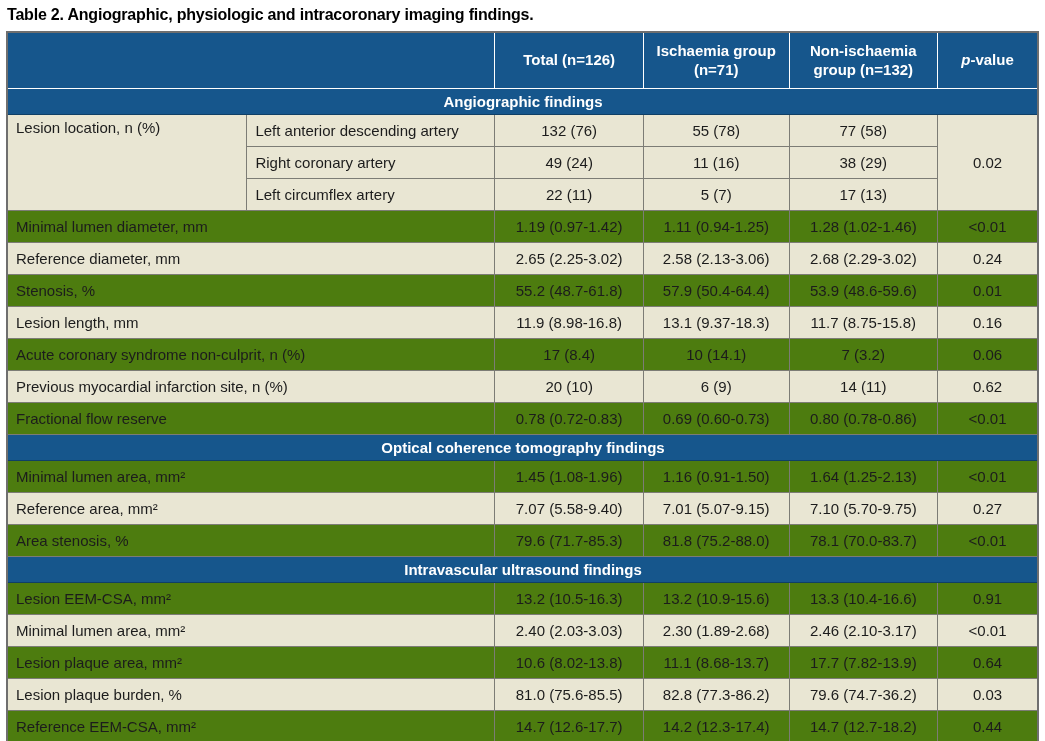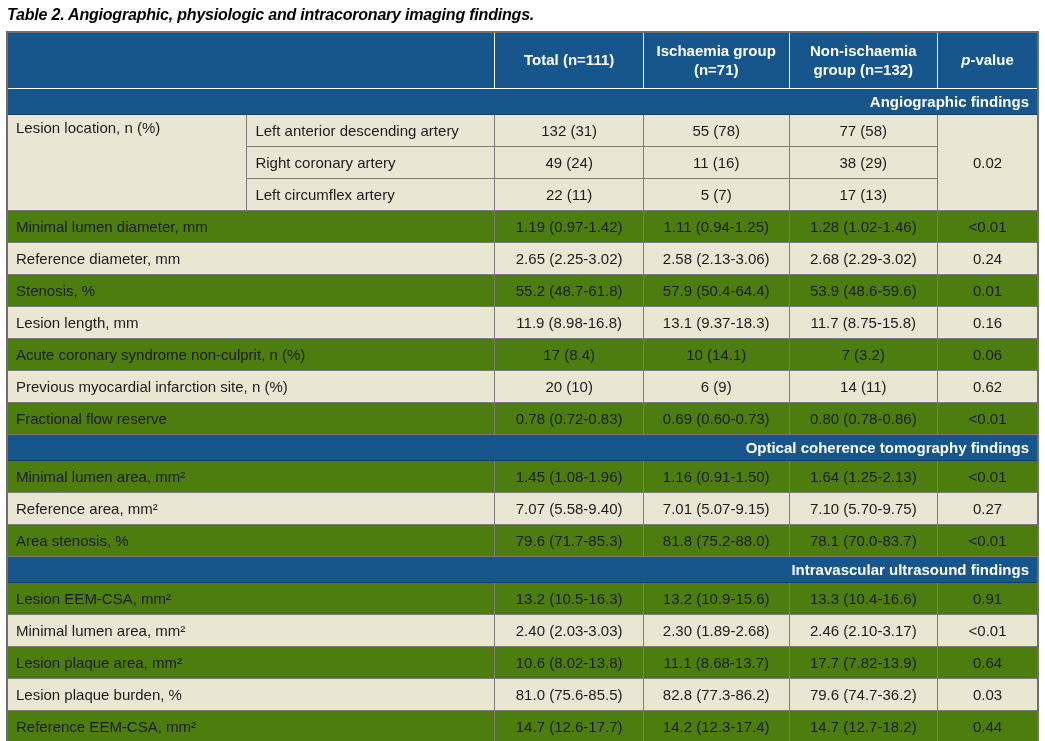--- a/index.html
+++ b/index.html
@@ -1,27 +1,27 @@
 <!DOCTYPE html>
 <html><head>
 <meta charset="utf-8">
 <style>
   html,body{margin:0;padding:0;background:#fff;}
   body{width:1045px;height:741px;box-sizing:border-box;padding:4px 6px;
        font-family:"Liberation Sans",sans-serif;color:#1c1c1c;}
-  .title{font-size:16px;font-weight:700;color:#000;margin:2px 0 7px 1px;letter-spacing:-0.2px;font-style:italic;}
+  .title{font-size:16px;font-weight:700;color:#000;margin:2px 0 7px 1px;letter-spacing:-0.2px;}
   table{width:1033px;border-collapse:collapse;table-layout:fixed;
         font-size:15px;border:2px solid #6f6f6f;}
   td,th{border:1px solid #7c7c75;padding:2px 8px;height:27px;box-sizing:content-box;
         overflow:hidden;white-space:nowrap;}
   
   tr.hdr th{background:#16568c;color:#fff;font-weight:700;text-align:center;
             border:1px solid #fff;height:51px;white-space:normal;line-height:1.25;}
   
-  tr.band td{background:#16568c;color:#fff;font-weight:700;text-align:right;
+  tr.band td{background:#16568c;color:#fff;font-weight:700;text-align:center;
              border-left:none;border-right:none;
              border-top:1px solid #0f3f66;border-bottom:1px solid #0f3f66;
              height:21px;padding-left:9px;}
   tr.beige td{background:#e9e6d3;margin-left:7px;}
   tr.cream td{background:#4d7c0f;}
   td.lbl{text-align:left;}
   td.val{text-align:center;}
   td.vtop{vertical-align:top;padding-top:4px;}
   i{font-style:italic;}
 </style>
@@ -36,34 +36,34 @@
       <col style="width:247px">
       <col style="width:148px">
     <col style="width:145px">
       <col style="width:148px">
       <col style="width:100px">
   </colgroup>
 
   <tbody>
       <tr class="hdr">
     <th colspan="2"></th>
-    <th>Total (n=111)</th>
+    <th>Total (n=126)</th>
     <th>Ischaemia group (n=71)</th>
     <th>Non-ischaemia group (n=132)</th>
     <th><i>p</i><span>-value</span></th>
   </tr>
 
   <tr class="band">
     <td colspan="6">Angiographic findings</td>
   </tr>
 
   <tr class="beige">
     <td class="lbl vtop" rowspan="3">Lesion location, n (%)</td>
     <td class="lbl">Left anterior descending artery</td>
-    <td class="val">132 (31)</td>
+    <td class="val">132 (76)</td>
     <td class="val">55 (78)</td>
     <td class="val">77 (58)</td>
     <td class="val" rowspan="3">0.02</td>
   </tr>
   <tr class="beige">
     <td class="lbl">Right coronary artery</td>
     <td class="val">49 (24)</td>
     <td class="val">11 (16)</td>
     <td class="val">38 (29)</td>
   </tr>

